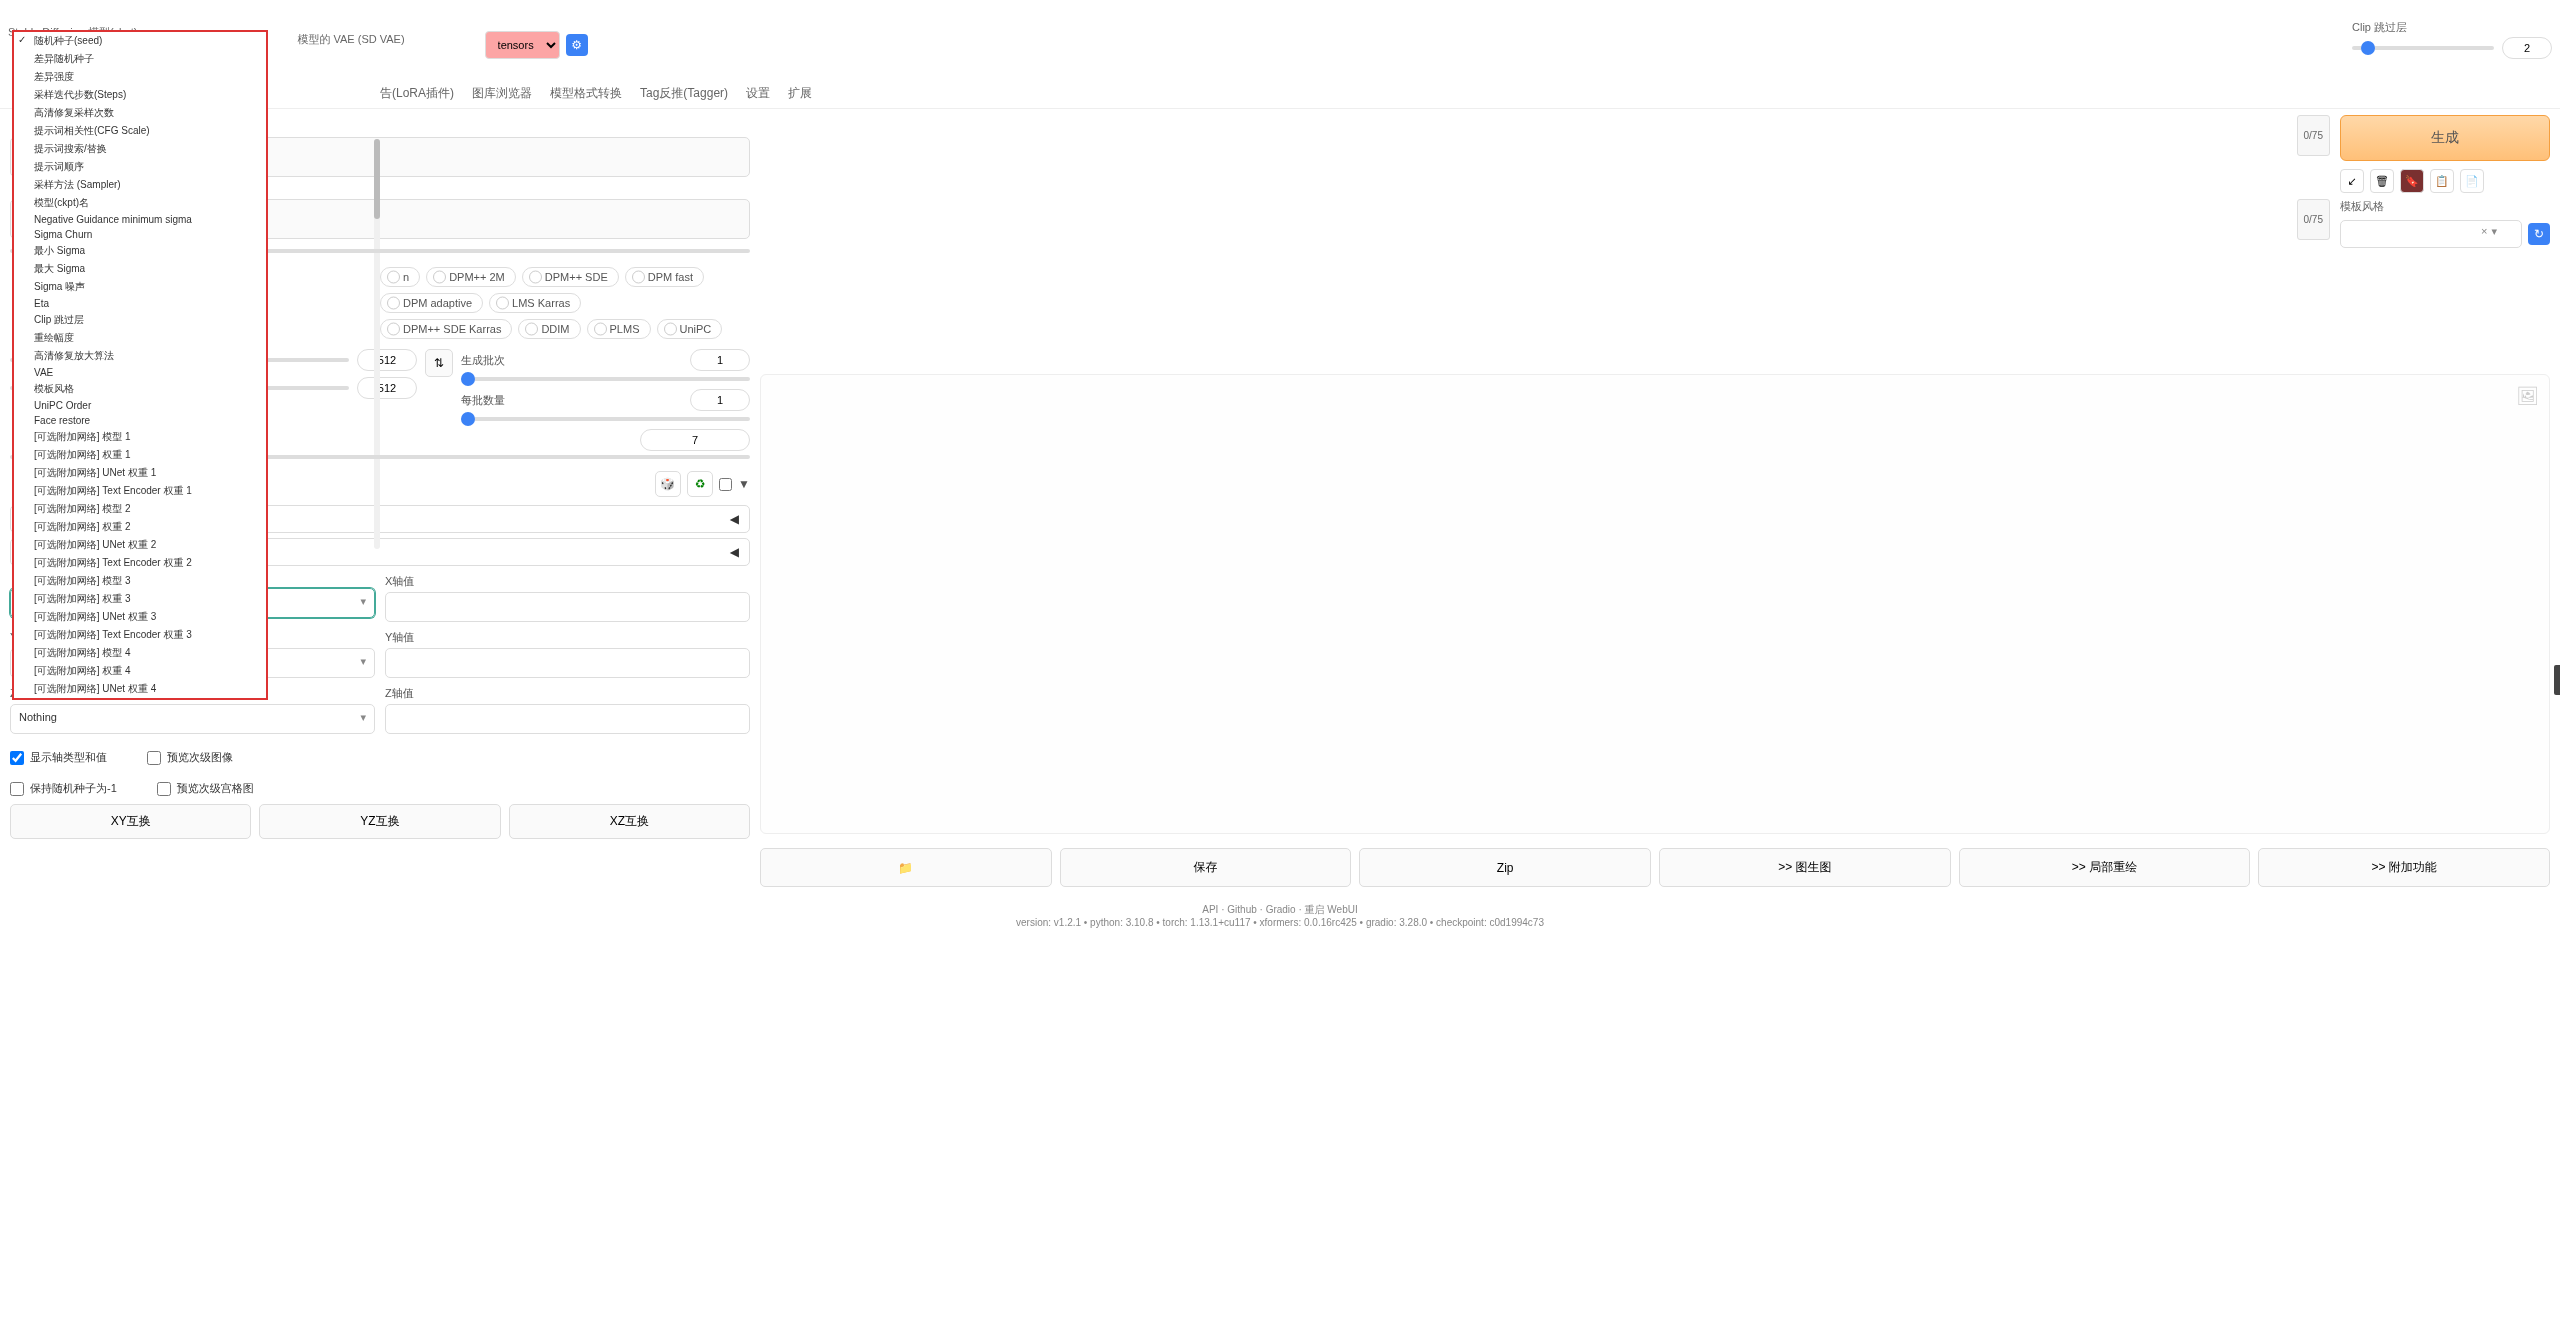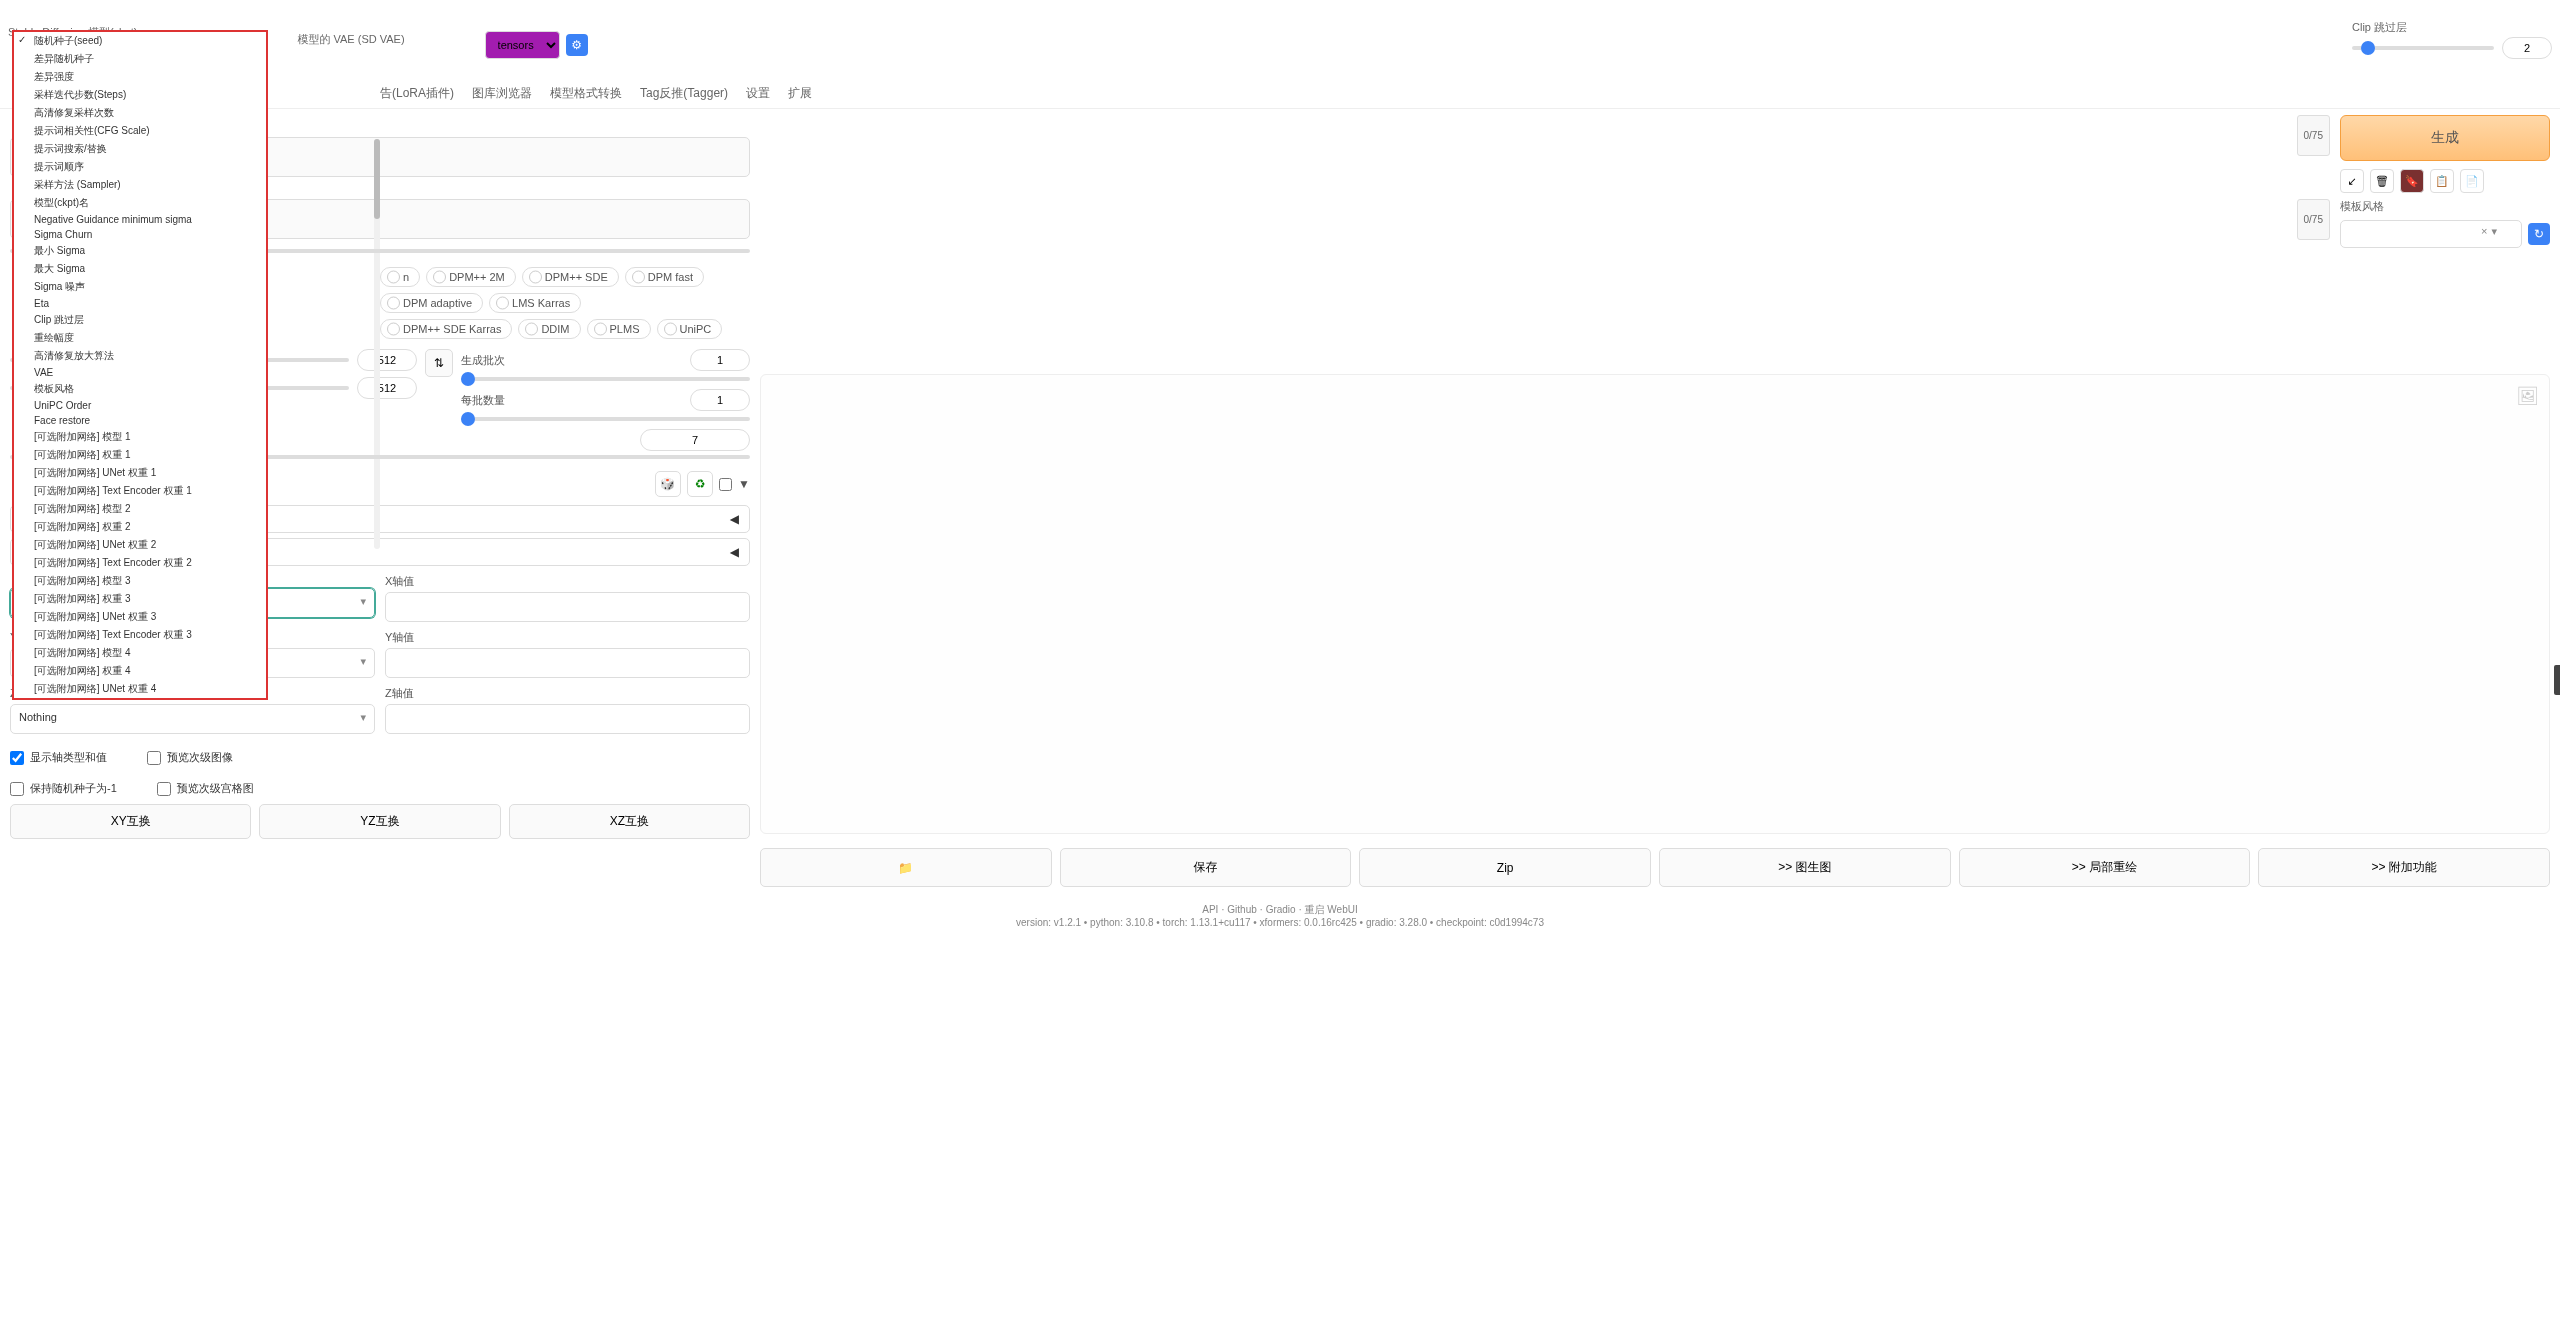--- a/index.html
+++ b/index.html
@@ -1,21 +1,21 @@
 <!DOCTYPE html>
 <html><head>
   <meta charset="utf-8">
   <style>
     * { box-sizing: border-box; margin: 0; padding: 0; }
     body { font-family: -apple-system, BlinkMacSystemFont, "Segoe UI", sans-serif; font-size: 12px; color: #333; background: #fff; }
     
     .header-row { display: flex; align-items: center; padding: 20px 8px; gap: 20px; }
     .header-label { font-size: 11px; color: #666; }
     .header-field { display: flex; flex-direction: column; }
-    .header-select { border: 1px solid #ddd; padding: 4px 8px; border-radius: 4px; min-width: 60px; background: #a21caf; height: 28px; font-size: 11px; }
+    .header-select { border: 1px solid #ddd; padding: 4px 8px; border-radius: 4px; min-width: 60px; background: #fca5a5; height: 28px; font-size: 11px; }
     .cog-btn { background: #3b82f6; color: white; border: none; width: 22px; height: 22px; border-radius: 4px; cursor: pointer; font-size: 12px; }
     .refresh-btn { background: #3b82f6; color: white; border: none; width: 22px; height: 22px; border-radius: 4px; cursor: pointer; font-size: 12px; }
     
     .dropdown-open { position: absolute; top: 30px; left: 12px; width: 256px; background: #fff; border: 2px solid #d33; z-index: 100; max-height: 700px; overflow-y: auto; }
     .dropdown-item { padding: 2px 4px 2px 20px; font-size: 10px; color: #333; cursor: pointer; position: relative; }
     .dropdown-item.checked::before { content: "✓"; position: absolute; left: 4px; }
     
     .tabs-row { display: flex; gap: 18px; padding: 6px 260px 6px 380px; font-size: 12px; color: #666; border-bottom: 1px solid #eee; }
     .tab { cursor: pointer; }
     

